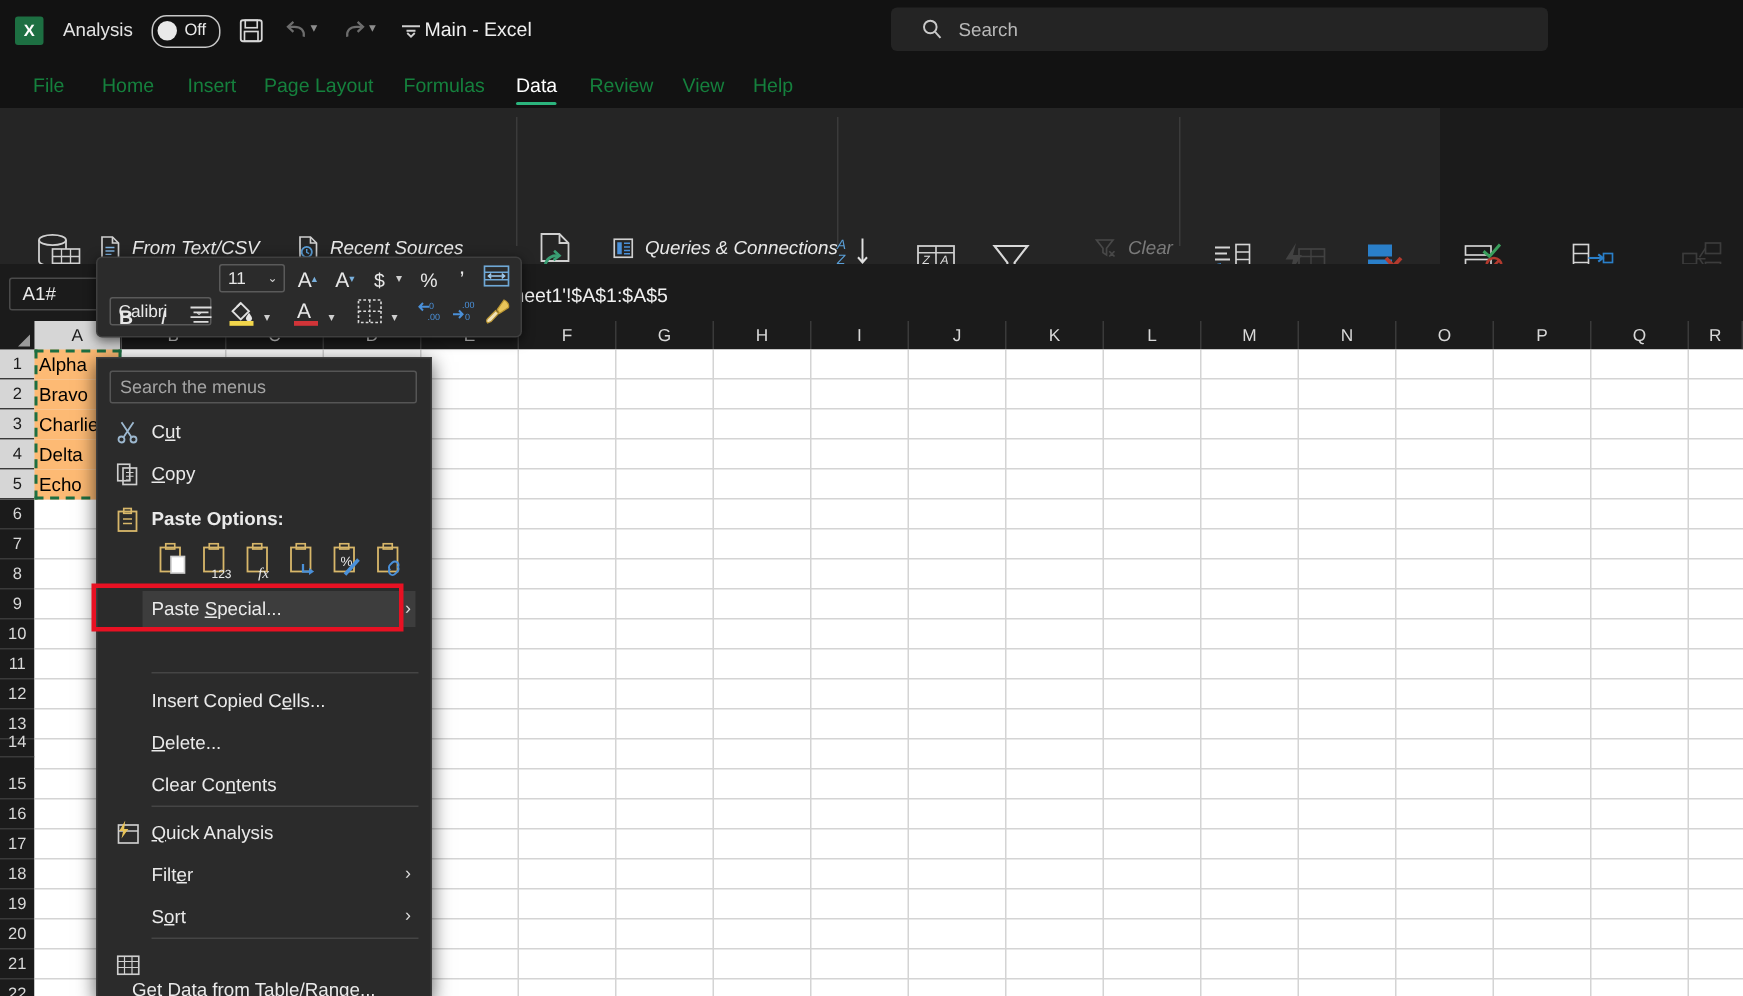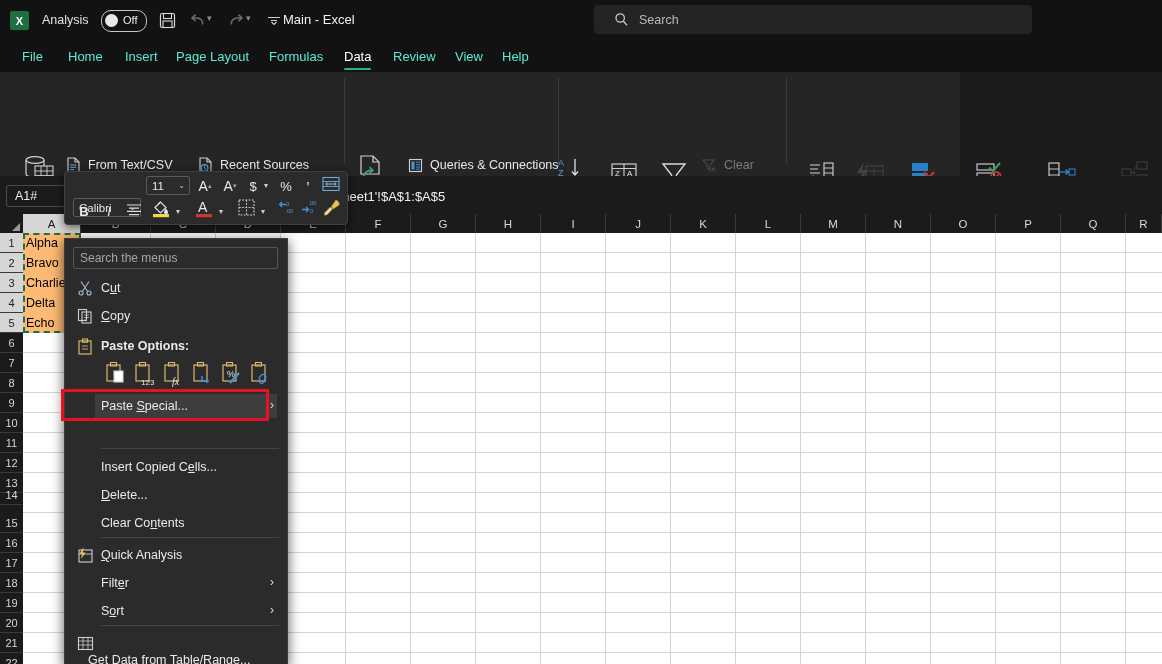--- a/index.html
+++ b/index.html
@@ -24,26 +24,26 @@
   .tb-icon{position:absolute;top:9px;width:24px;height:22px;display:flex;align-items:center;justify-content:center;color:#d8d8d8;}
   .tb-icon.dim{color:#6a6a6a;}
   .tb-caret{position:absolute;top:13px;font-size:9px;color:#8d8d8d;}
   .doc-title{position:absolute;left:283px;top:12px;font-size:13px;color:#f0f0f0;}
   .searchbar{position:absolute;left:594px;top:5px;width:438px;height:29px;background:#242424;border-radius:4px;display:flex;align-items:center;}
   .searchbar .sico{margin-left:20px;color:#c9c9c9;display:flex;}
   .searchbar .stxt{margin-left:10px;font-size:12.5px;color:#b9b9b9;}
 
   
   .tabbar{position:absolute;left:0;top:40px;width:1162px;height:32px;background:#121212;}
-  .tab{position:absolute;top:0;height:32px;display:flex;align-items:center;font-size:13px;color:#5eead4;padding:0 8px;cursor:default;}
+  .tab{position:absolute;top:0;height:32px;display:flex;align-items:center;font-size:13px;color:#15803d;padding:0 8px;cursor:default;}
   .tab.active{color:#ffffff;}
   .tab.active:after{content:"";position:absolute;left:8px;right:8px;bottom:2px;height:2px;background:#2bb47d;border-radius:1px;}
 
   
-  .ribbon{position:absolute;left:0;top:72px;width:960px;height:104px;background:#252525;}
+  .ribbon{position:absolute;left:0;top:72px;width:960px;height:104px;background:#252525;font-style:italic;}
   .ribbon-sep{position:absolute;top:6px;width:1px;height:86px;background:#3b3b3b;}
   .grp-label{position:absolute;font-size:11px;color:#bfbfbf;text-align:center;}
   .big-btn{position:absolute;display:flex;flex-direction:column;align-items:center;width:64px;color:#e8e8e8;font-size:11.5px;line-height:13px;text-align:center;}
   .big-btn .ico{height:40px;display:flex;align-items:flex-end;justify-content:center;}
   .sm-btn{position:absolute;display:flex;align-items:center;height:22px;font-size:12.5px;color:#e8e8e8;white-space:nowrap;}
   .sm-btn .ico{width:22px;height:18px;display:flex;align-items:center;justify-content:center;margin-right:4px;}
   .sm-btn.disabled{color:#7a7a7a;}
   .sm-btn.disabled svg{opacity:.45;}
   .big-btn.disabled{color:#7a7a7a;}
   .big-btn.disabled svg{opacity:.4;}
@@ -344,21 +344,21 @@
       <span>Sort</span>
     </div>
     <div class="big-btn" style="left:642px;top:82px;">
       <span class="ico">
         <svg width="34" height="34" viewBox="0 0 34 34">
             <path d="M6 4h22l-8.6 11v11l-4.8-3.2V15z" fill="none" stroke="#d9d9d9" stroke-width="1.4"></path>
           </svg>
       </span>
       <span>Filter</span>
     </div>
-    <div class="sm-btn disabled" style="left:698px;top:82px;">
+    <div class="sm-btn disabled" style="left:726px;top:82px;">
       <span class="ico">
         <svg width="17" height="15" viewBox="0 0 17 15">
             <path d="M2 2h11l-4.3 5.5V12l-2.4-1.6V7.5z" fill="none" stroke="#747474" stroke-width="1.1"></path>
             <path d="M10.5 9.5l3.5 3.5M14 9.5l-3.5 3.5" stroke="#747474" stroke-width="1.1"></path>
           </svg>
       </span>
       <span>Clear</span>
     </div>
     <div class="sm-btn disabled" style="left:698px;top:108px;">
       <span class="ico">

